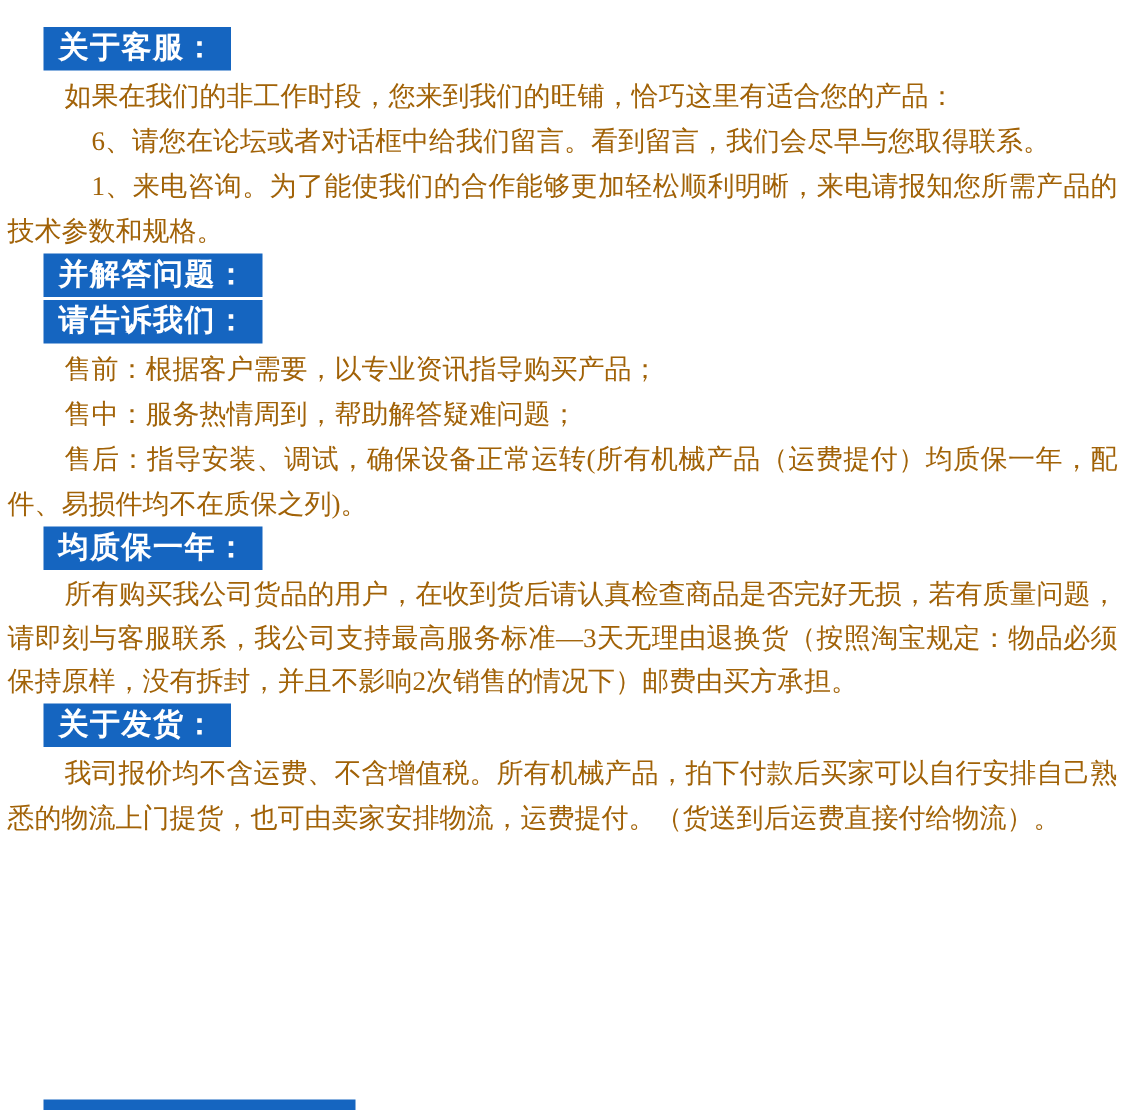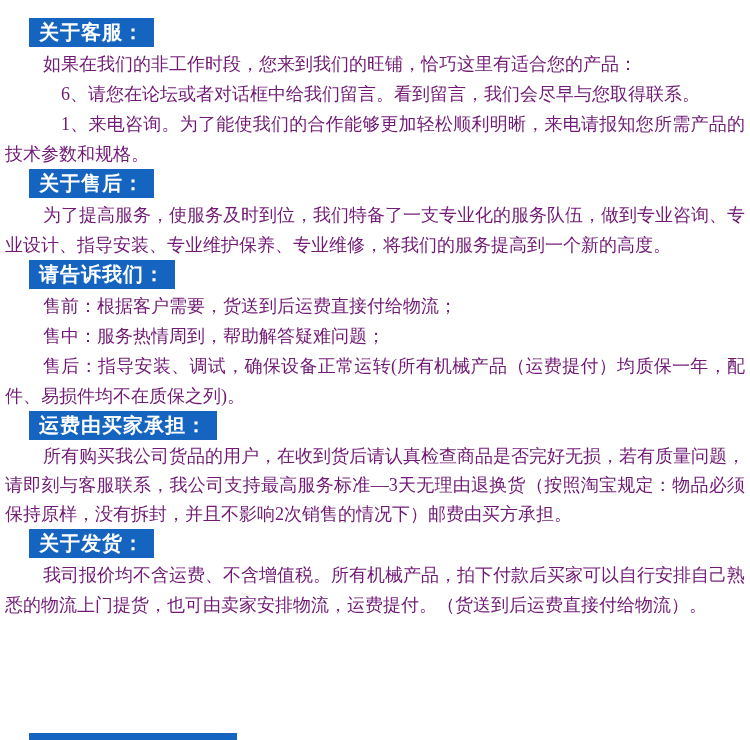--- a/index.html
+++ b/index.html
@@ -24,21 +24,21 @@
     background: #1565C0;
     color: #ffffff;
     font-family: "Liberation Sans", "DejaVu Sans", sans-serif;
     font-weight: bold;
     font-size: 20px;
     line-height: 29px;
     letter-spacing: 1px;
   }
   .sec-body {
     margin: 0 5px;
-    color: #701a75;
+    color: #a16207;
     font-size: 18px;
     line-height: 30px;
     text-align: justify;
   }
   .sec-body.tight { line-height: 29px; }
   .sec-body p { margin: 0; text-indent: 38px; }
   .sec-body p.p-list { text-indent: 56px; }
   .bottom-cut-bar {
     position: absolute;
     left: 29px; bottom: 0;
@@ -54,37 +54,34 @@
   <section>
     <span class="sec-title">关于客服：</span>
     <div class="sec-body">
       <p>如果在我们的非工作时段，您来到我们的旺铺，恰巧这里有适合您的产品：</p>
       <p class="p-list">6、请您在论坛或者对话框中给我们留言。看到留言，我们会尽早与您取得联系。</p>
       <p class="p-list">1、来电咨询。为了能使我们的合作能够更加轻松顺利明晰，来电请报知您所需产品的技术参数和规格。</p>
     </div>
   </section>
 
   <section>
-    <span class="sec-title">关于售后：</span>
-    <div class="sec-body">
-      <p>为了提高服务，使服务及时到位，我们特备了一支专业化的服务队伍，做到专业咨询、专业设计、指导安装、专业维护保养、专业维修，将我们的服务提高到一个新的高度。</p>
-    </div>
+    <span class="sec-title">并解答问题：</span>
   </section>
 
   <section>
     <span class="sec-title">请告诉我们：</span>
     <div class="sec-body">
-      <p>售前：根据客户需要，货送到后运费直接付给物流；</p>
+      <p>售前：根据客户需要，以专业资讯指导购买产品；</p>
       <p>售中：服务热情周到，帮助解答疑难问题；</p>
       <p>售后：指导安装、调试，确保设备正常运转(所有机械产品（运费提付）均质保一年，配件、易损件均不在质保之列)。</p>
     </div>
   </section>
 
   <section>
-    <span class="sec-title">运费由买家承担：</span>
+    <span class="sec-title">均质保一年：</span>
     <div class="sec-body tight">
       <p>所有购买我公司货品的用户，在收到货后请认真检查商品是否完好无损，若有质量问题，请即刻与客服联系，我公司支持最高服务标准—3天无理由退换货（按照淘宝规定：物品必须保持原样，没有拆封，并且不影响2次销售的情况下）邮费由买方承担。</p>
     </div>
   </section>
 
   <section>
     <span class="sec-title">关于发货：</span>
     <div class="sec-body">
       <p>我司报价均不含运费、不含增值税。所有机械产品，拍下付款后买家可以自行安排自己熟悉的物流上门提货，也可由卖家安排物流，运费提付。（货送到后运费直接付给物流）。</p>
     </div>

